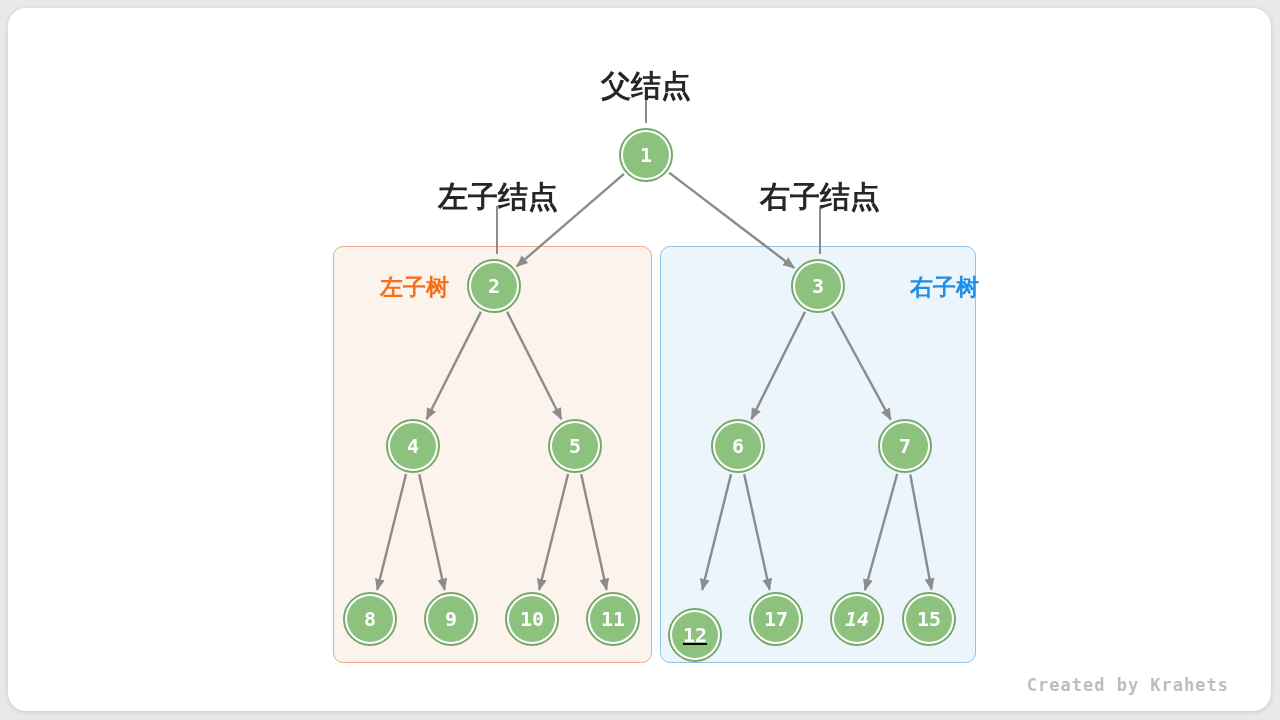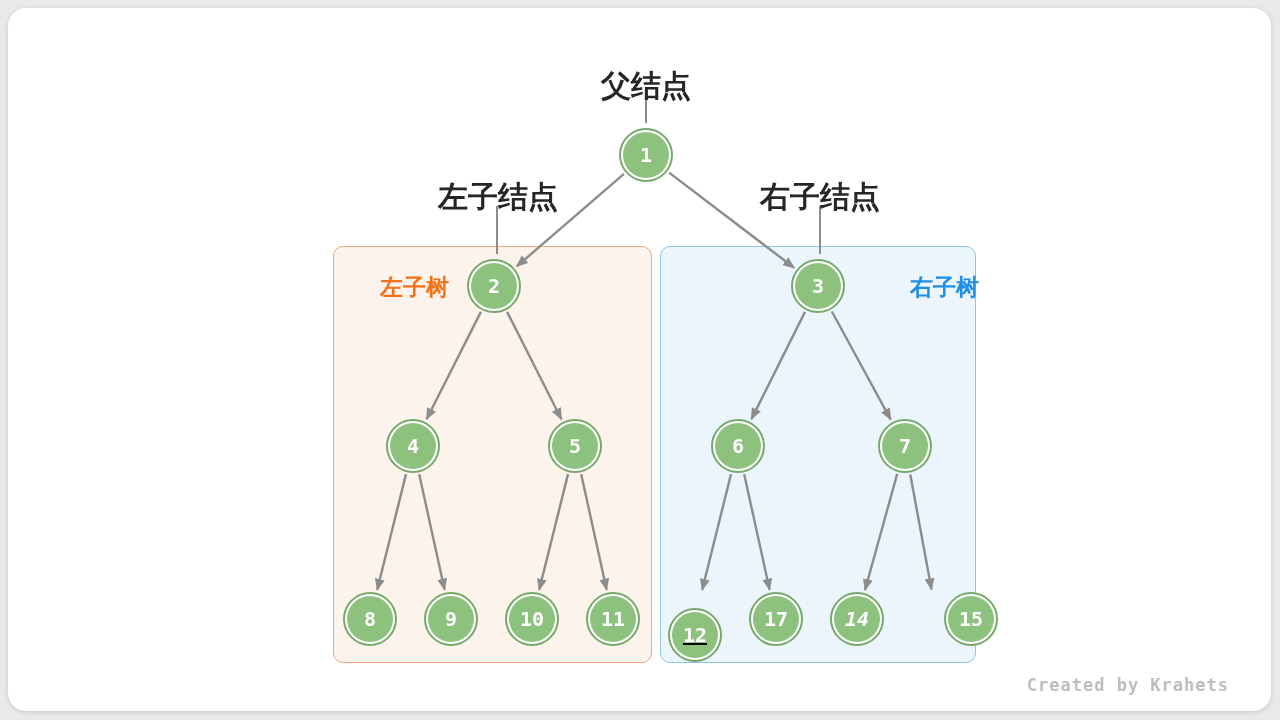--- a/index.html
+++ b/index.html
@@ -168,21 +168,21 @@
         </div>
         <div class="node" style="left: 660px; top: 600px; text-decoration: underline;">
           <div class="node-inner">12</div>
         </div>
         <div class="node" style="left: 741px; top: 584px;">
           <div class="node-inner">17</div>
         </div>
         <div class="node" style="left: 822px; top: 584px; font-style: italic;">
           <div class="node-inner">14</div>
         </div>
-        <div class="node" style="left: 936px; top: 584px;">
+        <div class="node" style="left: 894px; top: 584px;">
           <div class="node-inner">15</div>
         </div>
       </div>
 
     <div class="lbl parent-lbl">父结点</div>
     <div class="lbl left-child-lbl">左子结点</div>
     <div class="lbl right-child-lbl">右子结点</div>
 
     <div class="sub-lbl left">左子树</div>
     <div class="sub-lbl right">右子树</div>

